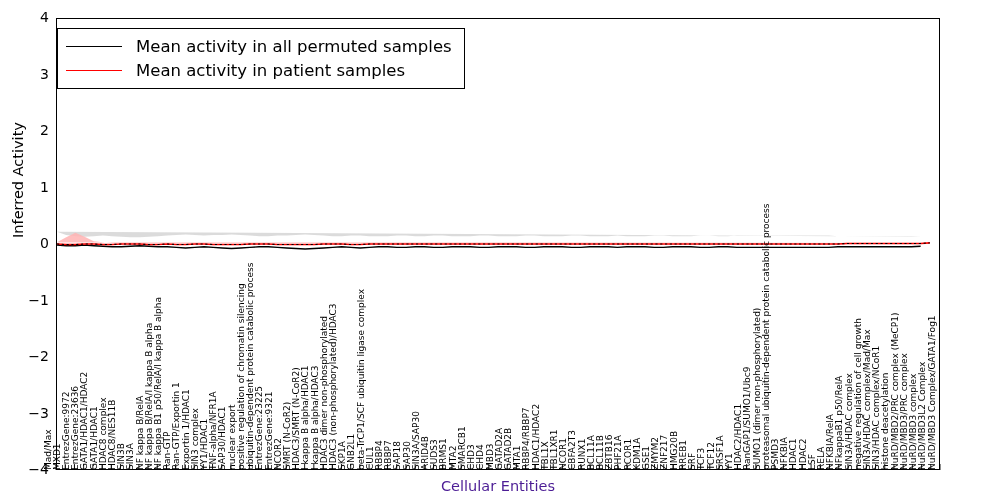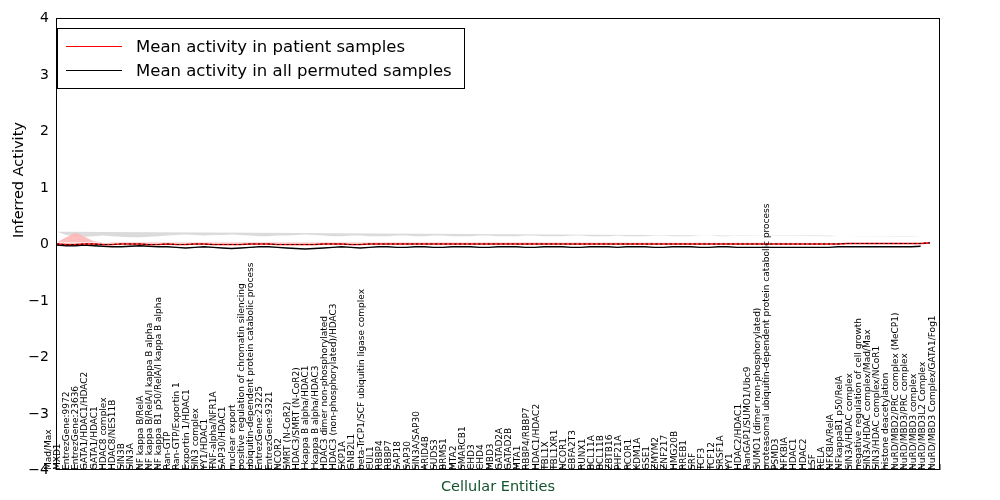--- a/index.html
+++ b/index.html
@@ -31,21 +31,21 @@
   .tickmarks{position:absolute;left:46px;top:18px;width:16px;height:452px;}
 
   .ylabel{
     position:absolute;left:-92px;top:172px;width:220px;text-align:center;
     font-size:14.5px;color:#000;
     transform:rotate(-90deg);transform-origin:center center;
     font-family:"DejaVu Sans",sans-serif;
   }
   .xlabel{
     position:absolute;left:56px;top:478px;width:884px;text-align:center;
-    font-size:14.5px;color:#14532d;font-family:"DejaVu Sans",sans-serif;
+    font-size:14.5px;color:#4c1d95;font-family:"DejaVu Sans",sans-serif;
   }
 
   
   .legend{
     position:absolute;left:57px;top:28px;
     border:1.6px solid #000;background:#fff;
     padding:5px 12px 6px 8px;
   }
   .legrow{display:flex;align-items:center;height:24px;}
   .legline{width:56px;height:0;border-top:1.6px solid #000;margin-right:14px;}
@@ -200,26 +200,26 @@
       <div class="xtl" style="left: 834.458px;">histone deacetylation</div>
       <div class="xtl" style="left: 843.667px;">NuRD/MBD2/PRC complex (MeCP1)</div>
       <div class="xtl" style="left: 852.875px;">NuRD/MBD3/PRC complex</div>
       <div class="xtl" style="left: 862.083px;">NuRD/MBD3 complex</div>
       <div class="xtl" style="left: 871.292px;">NuRD/MBD3L2 Complex</div>
       <div class="xtl" style="left: 880.5px;">NuRD/MBD3 Complex/GATA1/Fog1</div>
     </div>
 
   <div class="legend">
     <div class="legrow">
+      <span class="legline"></span>
+      <span class="legtxt">Mean activity in all permuted samples</span>
+    </div>
+    <div class="legrow">
       <span class="legline red"></span>
       <span class="legtxt">Mean activity in patient samples</span>
-    </div>
-    <div class="legrow">
-      <span class="legline"></span>
-      <span class="legtxt">Mean activity in all permuted samples</span>
     </div>
   </div>
 
 <svg style="position:absolute;left:56px;top:464px;width:884px;height:8px;overflow:visible;">
       <line x1="0" y1="0" x2="0" y2="6" stroke="#000" stroke-width="0.9"></line>
       <line x1="9.208333333333332" y1="0" x2="9.208333333333332" y2="6" stroke="#000" stroke-width="0.9"></line>
       <line x1="18.416666666666664" y1="0" x2="18.416666666666664" y2="6" stroke="#000" stroke-width="0.9"></line>
       <line x1="27.625" y1="0" x2="27.625" y2="6" stroke="#000" stroke-width="0.9"></line>
       <line x1="36.83333333333333" y1="0" x2="36.83333333333333" y2="6" stroke="#000" stroke-width="0.9"></line>
       <line x1="46.04166666666667" y1="0" x2="46.04166666666667" y2="6" stroke="#000" stroke-width="0.9"></line>

